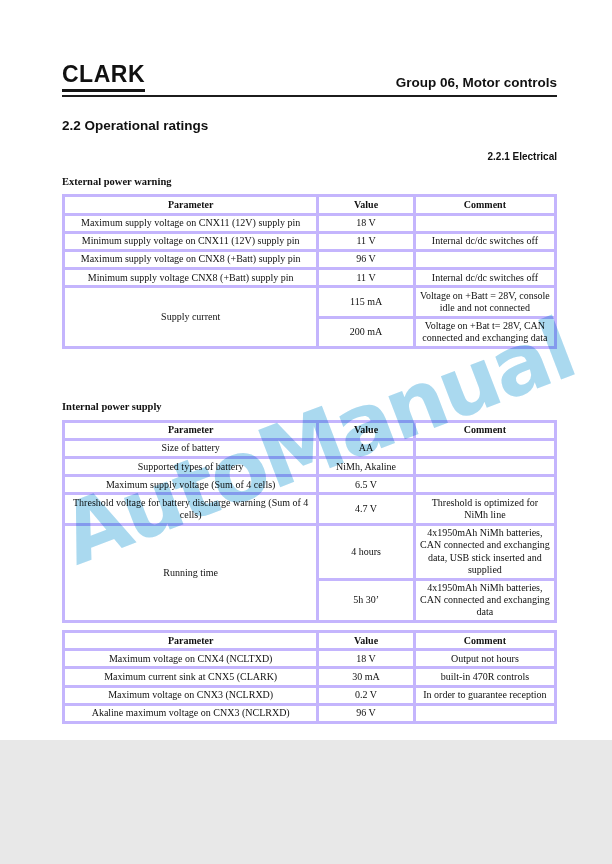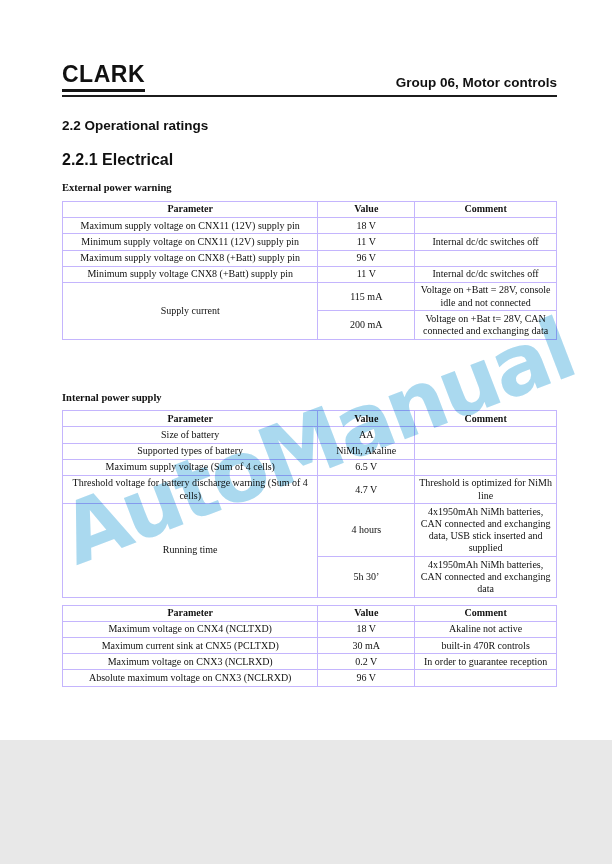--- a/index.html
+++ b/index.html
@@ -21,39 +21,39 @@
     padding-bottom:2px;
   }
   .header-rule { height:2px; background:#1c1c1c; margin-top:3px; }
 
   
   h1.section {
     font-family:"Liberation Sans", sans-serif; font-size:13.5px; font-weight:bold;
     margin:22px 0 16px 0; line-height:1.1;
   }
   h2.subsection {
-    font-family:"Liberation Sans", sans-serif; font-size:16px; font-weight:bold;
-    margin:17px 0 12px 0; line-height:1.1;
+    font-family:"Liberation Sans", sans-serif; font-size:10px; font-weight:bold;
+    margin:17px 0 12px 0; line-height:1.1;text-align:right;
   }
   .table-caption {
     font-family:"Liberation Serif", serif; font-size:10.5px; font-weight:bold;
     margin-top:52px; line-height:1.1;
   }
   .table-caption.first { margin-top:14px; }
 
   
   table.spec {
     width:100%; border-collapse:collapse; margin-top:7px;
     font-size:10px; line-height:1.22;
   }
   table.spec col.c1 { width:51.7%; }
   table.spec col.c2 { width:19.6%; }
   table.spec col.c3 { width:28.7%; }
   table.spec th, table.spec td {
-    border:1px solid #c4b5fd; text-align:center; vertical-align:middle;
+    border:3px solid #c4b5fd; text-align:center; vertical-align:middle;
     padding:1.5px 3px;
   }
   table.spec th { font-weight:bold; }
 
   
   .watermark {
     position:absolute; left:317px; top:442px; z-index:5;
     transform:translate(-50%,-50%) rotate(-21deg);
     font-family:"DejaVu Sans", sans-serif; font-weight:bold;
     font-size:84px; letter-spacing:-3px; white-space:nowrap;
@@ -186,34 +186,34 @@
         <tr>
           <th>Parameter</th>
           <th>Value</th>
           <th>Comment</th>
         </tr>
       </thead>
     <tbody>
         <tr>
           <td>Maximum voltage on CNX4 (NCLTXD)</td>
           <td>18 V</td>
-          <td>Akaline not active</td>
-        </tr>
-        <tr>
-          <td>Maximum current sink at CNX5 (PCLTXD)</td>
+          <td>Output not hours</td>
+        </tr>
+        <tr>
+          <td>Maximum current sink at CNX5 (CLARK)</td>
           <td>30 mA</td>
           <td>built-in 470R controls</td>
         </tr>
         <tr>
           <td>Maximum voltage on CNX3 (NCLRXD)</td>
           <td>0.2 V</td>
           <td>In order to guarantee reception</td>
         </tr>
         <tr>
-          <td>Absolute maximum voltage on CNX3 (NCLRXD)</td>
+          <td>Akaline maximum voltage on CNX3 (NCLRXD)</td>
           <td>96 V</td>
           <td></td>
         </tr>
       </tbody>
   </table>
 
   <div class="watermark" style="color: rgb(166, 215, 239);">AutoManual</div>
 
   <div class="footer">
     <div class="footer-rule"></div>

